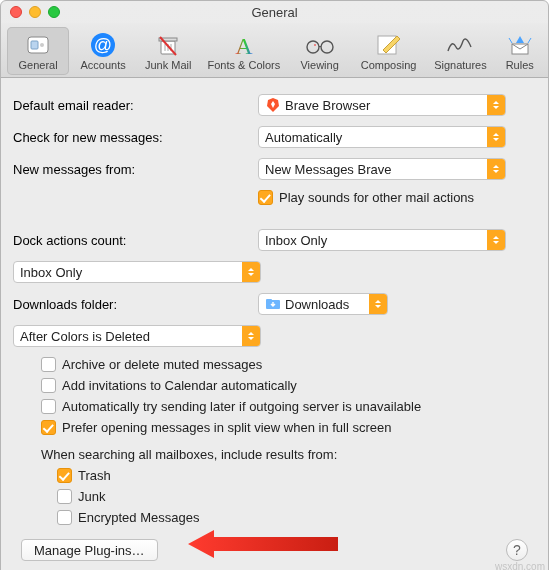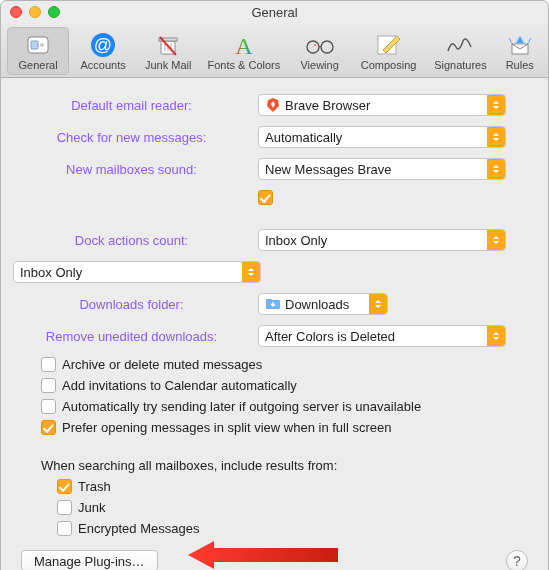--- a/index.html
+++ b/index.html
@@ -12,21 +12,21 @@
 .dot.y { background: #febc2e; border: 0.5px solid #dfa023; }
 .dot.g { background: #28c840; border: 0.5px solid #19a82f; }
 .title { position: absolute; left: 0; right: 0; text-align: center; font-size: 13px; color: #3a3a3a; }
 .toolbar { display: flex; padding: 4px 6px 2px; gap: 3px; border-bottom: 1px solid #b0b0b0; background: linear-gradient(#eaeaea,#d8d8d8); }
 .tbtn { width: 64px; display: flex; flex-direction: column; align-items: center; padding: 4px 2px; border-radius: 5px; font-size: 11px; color: #444; cursor: default; }
 .tbtn.sel { background: #d0d0d0; box-shadow: inset 0 0 0 1px #bdbdbd; }
 .tbtn .ic { width: 34px; height: 28px; display: flex; align-items: center; justify-content: center; }
 .tbtn.narrow { width: 46px; }
 .content { background: #ececec; padding: 16px 12px 12px; }
 .row { display: flex; align-items: center; margin-bottom: 10px; }
-.lbl { width: 245px; text-align: center; padding-right: 8px; font-size: 13px; color: #8b5cf6; }
+.lbl { width: 245px; text-align: left; padding-right: 8px; font-size: 13px; color: #000000; }
 .ctrl { flex: 1; display: flex; align-items: center; }
 .popup { display: flex; align-items: center; background: #fff; border: 1px solid #c6c6c6; border-radius: 4px; height: 22px; font-size: 13px; padding-left: 6px; position: relative; }
 .popup .txt { flex: 1; white-space: nowrap; overflow: hidden; }
 .popup .arr { width: 18px; height: 100%; background: #ffa81e; border-radius: 0 3px 3px 0; display: flex; flex-direction: column; align-items: center; justify-content: center; gap: 1px; }
 .popup .arr::before, .popup .arr::after { content: ""; border: 3px solid transparent; }
 .popup .arr::before { border-bottom-color: #fff; margin-bottom: 1px; }
 .popup .arr::after { border-top-color: #fff; }
 .popup.w1 { width: 248px; }
 .popup.w2 { width: 248px; gap: 12px; }
 .popup.wfold { width: 130px; }
@@ -168,33 +168,34 @@
       <div class="lbl">Check for new messages:</div>
       <div class="ctrl">
         <div class="popup w1">
           <span class="txt">Automatically</span>
           <div class="arr"></div>
         </div>
       </div>
     </div>
 
     <div class="row">
-      <div class="lbl">New mailboxes sound:</div>
+      <div class="lbl">New messages from:</div>
       <div class="ctrl">
         <div class="popup w1">
           <span class="txt">New Messages Brave</span>
           <div class="arr"></div>
         </div>
       </div>
     </div>
 
     <div class="row">
       <div class="lbl"></div>
       <div class="ctrl chkrow">
         <span class="chk on"></span>
+        <span>Play sounds for other mail actions</span>
       </div>
     </div>
 
     <div style="height:8px"></div>
 
     <div class="row">
       <div class="lbl">Dock actions count:</div>
       <div class="ctrl">
         <div class="popup w2">
           <span class="txt">Inbox Only</span>
@@ -221,21 +222,20 @@
                 <rect x="1" y="3" width="6" height="3" rx="1" fill="#6db6ff"></rect>
                 <path d="M8 6 v4 m-2 -2 l2 2 l2 -2" stroke="#fff" fill="none" stroke-width="1.4"></path>
               </svg>
           <span class="txt">Downloads</span>
           <div class="arr"></div>
         </div>
       </div>
     </div>
 
     <div class="row">
-      <div class="lbl">Remove unedited downloads:</div>
       <div class="ctrl">
         <div class="popup w2">
           <span class="txt">After Colors is Deleted</span>
           <div class="arr"></div>
         </div>
       </div>
     </div>
 
     <div class="sect">
       <div class="chkrow">
@@ -249,21 +249,21 @@
       <div class="chkrow">
         <span class="chk"></span>
         <span>Automatically try sending later if outgoing server is unavailable</span>
       </div>
       <div class="chkrow">
         <span class="chk on"></span>
         <span>Prefer opening messages in split view when in full screen</span>
       </div>
     </div>
 
-    <div style="margin:23px 0 6px 28px">When searching all mailboxes, include results from:</div>
+    <div style="margin:12px 0 6px 28px">When searching all mailboxes, include results from:</div>
     <div class="sect2">
       <div class="chkrow">
         <span class="chk on"></span>
         <span>Trash</span>
       </div>
       <div class="chkrow">
         <span class="chk"></span>
         <span>Junk</span>
       </div>
       <div class="chkrow">

